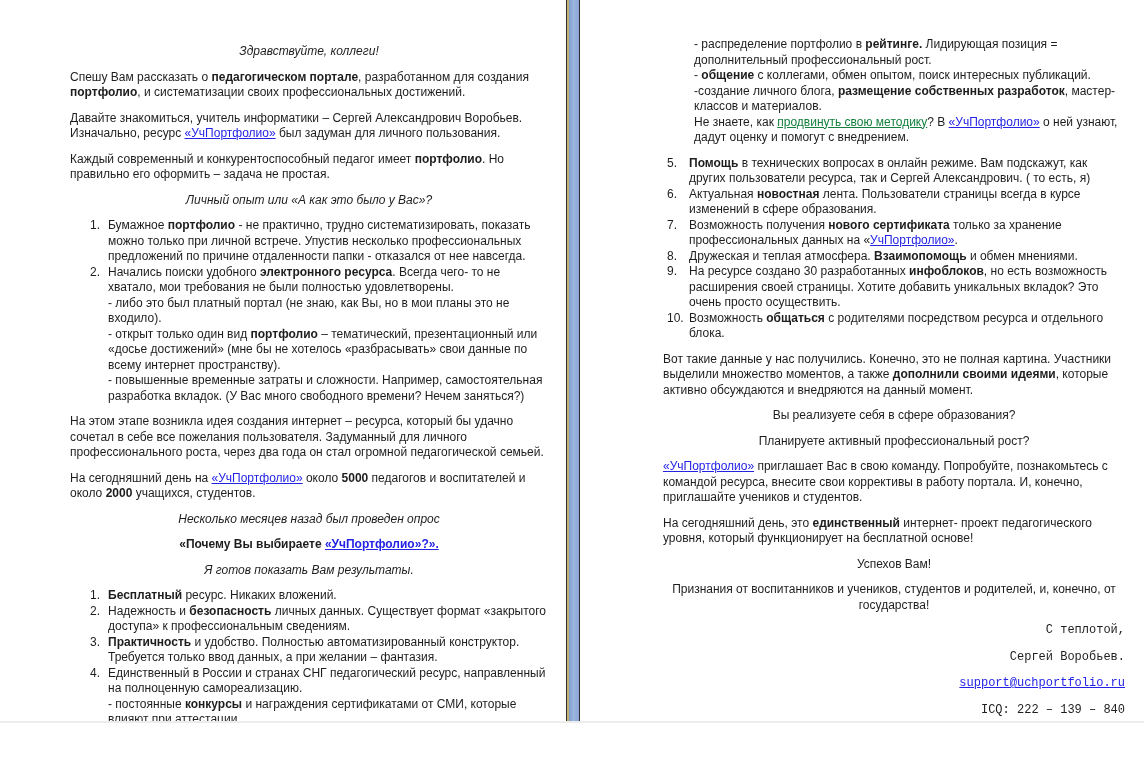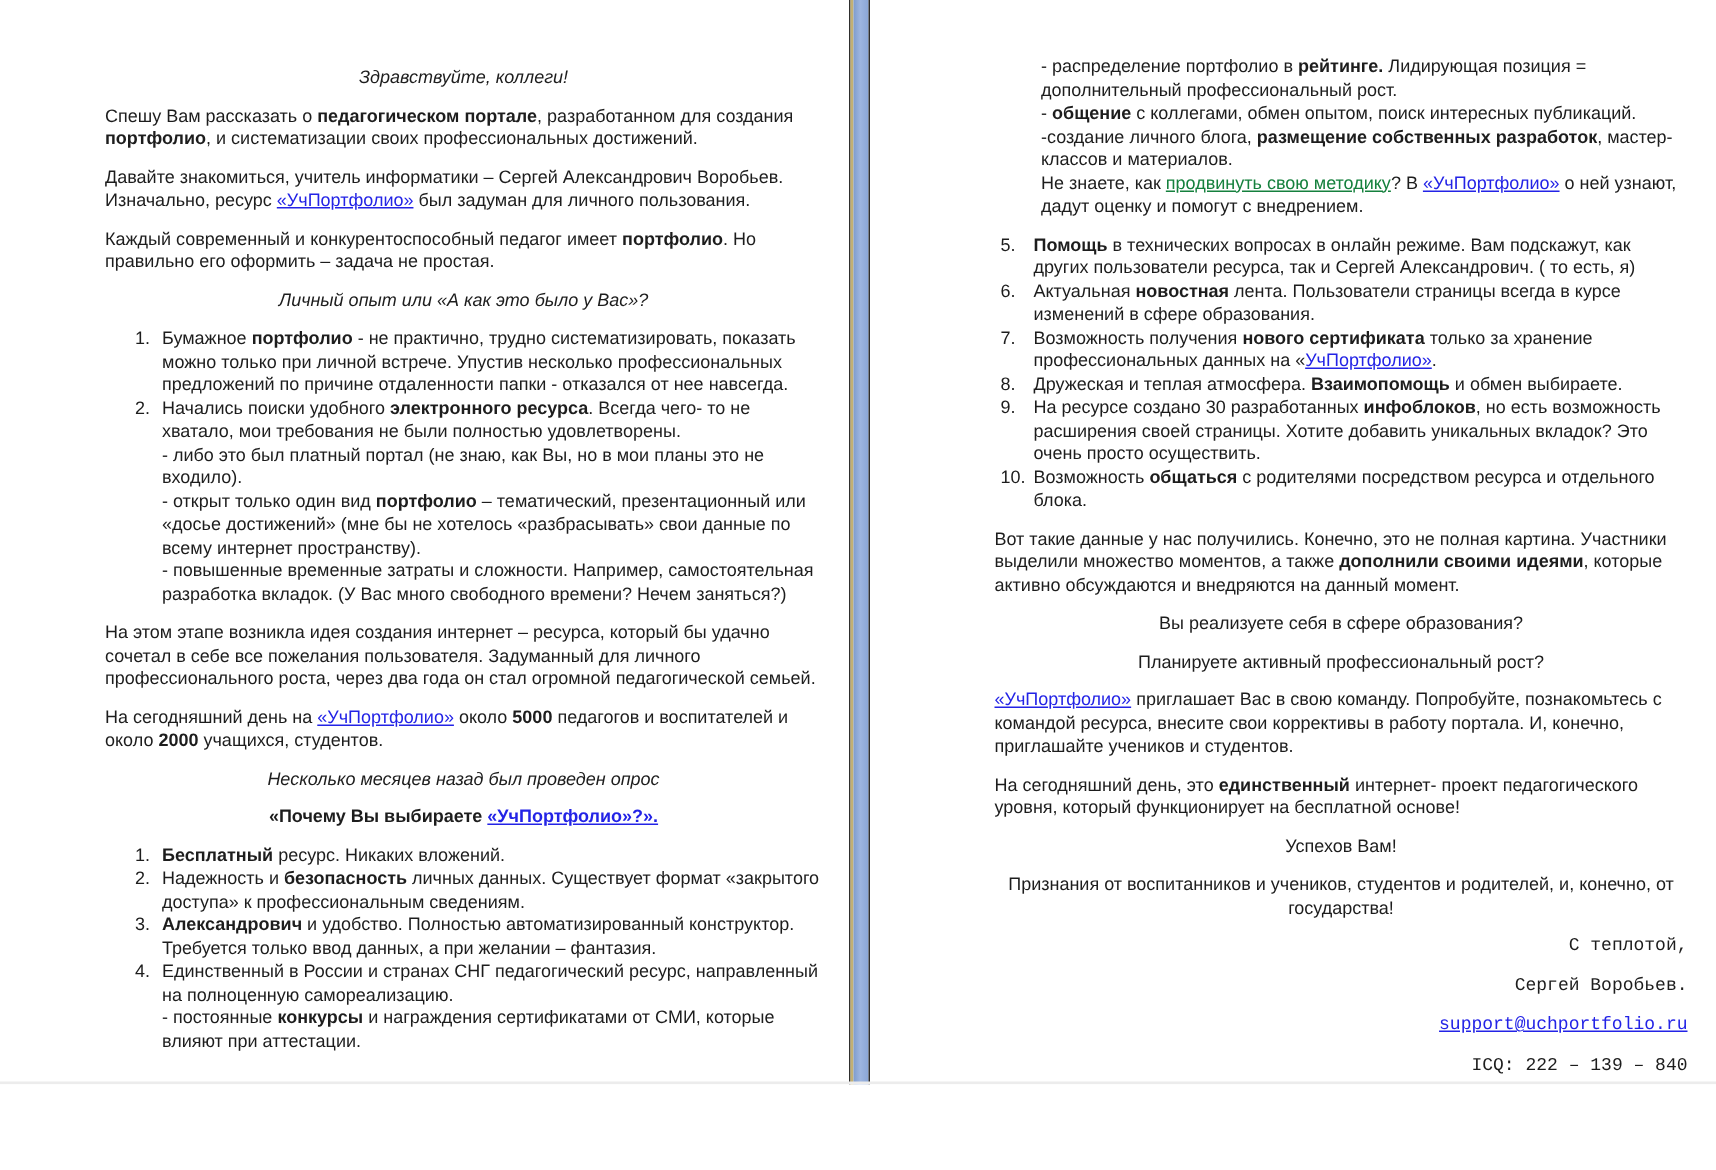--- a/index.html
+++ b/index.html
@@ -40,40 +40,41 @@
       <div class="blk"><span>Каждый современный и конкурентоспособный педагог имеет </span><span class="b">портфолио</span><span>. Но правильно его оформить – задача не простая.</span></div>
       <div class="blk center it"><span>Личный опыт или «А как это было у Вас»?</span></div>
       <div class="blk">
         <div class="li"><span class="num">1.</span><span>Бумажное </span><span class="b">портфолио</span><span>  - не практично,  трудно систематизировать, показать можно только при личной встрече. Упустив несколько профессиональных предложений по причине отдаленности папки  - отказался от нее навсегда.</span></div>
         <div class="li"><span class="num">2.</span><span>Начались поиски удобного </span><span class="b">электронного ресурса</span><span>. Всегда чего- то не хватало, мои требования не были полностью удовлетворены.</span><br><span>- либо это был платный портал  (не знаю, как Вы, но в мои планы это не входило).</span><br><span>- открыт только один вид </span><span class="b">портфолио</span><span> – тематический, презентационный или «досье достижений» (мне бы не хотелось «разбрасывать» свои данные по всему интернет пространству).</span><br><span>- повышенные временные затраты и сложности. Например, самостоятельная разработка вкладок. (У Вас много свободного времени? Нечем заняться?)</span></div>
       </div>
       <div class="blk"><span>На этом этапе возникла идея создания интернет – ресурса, который бы удачно сочетал в себе все пожелания пользователя. Задуманный для личного профессионального роста, через два года он стал  огромной педагогической семьей.</span></div>
       <div class="blk"><span>На сегодняшний день на </span><a href="#" class="lnk">«УчПортфолио»</a><span>  около </span><span class="b">5000</span><span> педагогов и воспитателей и около </span><span class="b">2000</span><span> учащихся, студентов.</span></div>
       <div class="blk center it"><span>Несколько месяцев назад был проведен опрос</span></div>
       <div class="blk center"><span class="b">«Почему Вы выбираете  </span><a href="#" class="lnk b">«УчПортфолио»?».</a></div>
+      <div class="blk center it"><span>Я готов показать Вам результаты.</span></div>
       <div class="blk">
         <div class="li"><span class="num">1.</span><span class="b">Бесплатный</span><span> ресурс. Никаких вложений.</span></div>
         <div class="li"><span class="num">2.</span><span>Надежность и </span><span class="b">безопасность</span><span> личных данных. Существует формат «закрытого доступа» к профессиональным сведениям.</span></div>
-        <div class="li"><span class="num">3.</span><span class="b">Александрович</span><span> и удобство. Полностью автоматизированный конструктор. Требуется только ввод данных, а при желании – фантазия.</span></div>
+        <div class="li"><span class="num">3.</span><span class="b">Практичность</span><span> и удобство. Полностью автоматизированный конструктор. Требуется только ввод данных, а при желании – фантазия.</span></div>
         <div class="li"><span class="num">4.</span><span>Единственный в России и странах СНГ педагогический ресурс, направленный на полноценную самореализацию.</span><br><span>- постоянные </span><span class="b">конкурсы</span><span> и награждения сертификатами от СМИ, которые влияют при аттестации.</span></div>
       </div>
     </div>
   <div class="divider">
     <div class="d-edge-l" style="background: rgb(46, 46, 46);"></div>
     <div class="d-accent" style="background: rgb(194, 176, 116);"></div>
     <div class="d-bar"></div>
     <div class="d-edge-r" style="background: rgb(46, 46, 46);"></div>
   </div>
   <div class="page pr">
       <div class="blk cont"><span>- распределение портфолио в </span><span class="b">рейтинге.</span><span> Лидирующая позиция = дополнительный профессиональный рост.</span><br><span>- </span><span class="b">общение</span><span> с коллегами, обмен опытом, поиск интересных публикаций.</span><br><span>-создание личного блога, </span><span class="b">размещение собственных разработок</span><span>, мастер- классов и материалов.</span><br><span>Не знаете, как </span><a href="#" class="ulnk">продвинуть свою методику</a><span>? В </span><a href="#" class="lnk">«УчПортфолио»</a><span> о ней узнают, дадут оценку и помогут с внедрением.</span></div>
       <div class="blk">
         <div class="li"><span class="num">5.</span><span class="b">Помощь</span><span> в технических вопросах в онлайн режиме. Вам подскажут, как других пользователи ресурса, так и Сергей Александрович. ( то есть, я)</span></div>
         <div class="li"><span class="num">6.</span><span>Актуальная </span><span class="b">новостная</span><span> лента.  Пользователи страницы всегда в курсе изменений в сфере образования.</span></div>
         <div class="li"><span class="num">7.</span><span>Возможность получения </span><span class="b">нового сертификата</span><span> только за хранение профессиональных данных на «</span><a href="#" class="lnk">УчПортфолио»</a><span>.</span></div>
-        <div class="li"><span class="num">8.</span><span>Дружеская и теплая атмосфера. </span><span class="b">Взаимопомощь</span><span> и обмен выбираете.</span></div>
+        <div class="li"><span class="num">8.</span><span>Дружеская и теплая атмосфера. </span><span class="b">Взаимопомощь</span><span> и обмен мнениями.</span></div>
         <div class="li"><span class="num">9.</span><span>На ресурсе создано 30 разработанных </span><span class="b">инфоблоков</span><span>, но есть возможность расширения своей страницы. Хотите добавить уникальных вкладок? Это очень просто осуществить.</span></div>
         <div class="li"><span class="num">10.</span><span>Возможность </span><span class="b">общаться</span><span> с родителями посредством ресурса и отдельного блока.</span></div>
       </div>
       <div class="blk"><span>Вот такие данные у нас получились. Конечно, это не полная картина. Участники выделили множество моментов, а также </span><span class="b">дополнили своими идеями</span><span>, которые активно обсуждаются и внедряются на данный момент.</span></div>
       <div class="blk center"><span>Вы реализуете себя в сфере образования?</span></div>
       <div class="blk center"><span>Планируете активный профессиональный рост?</span></div>
       <div class="blk"><a href="#" class="lnk">«УчПортфолио»</a><span> приглашает Вас в свою команду. Попробуйте, познакомьтесь с командой ресурса, внесите свои коррективы в работу портала.  И, конечно, приглашайте учеников и студентов.</span></div>
       <div class="blk"><span>На сегодняшний день, это </span><span class="b">единственный</span><span> интернет- проект педагогического уровня, который функционирует на бесплатной основе!</span></div>
       <div class="blk center"><span>Успехов Вам!</span></div>
       <div class="blk center"><span>Признания от воспитанников и учеников, студентов и родителей, и, конечно, от государства!</span></div>

